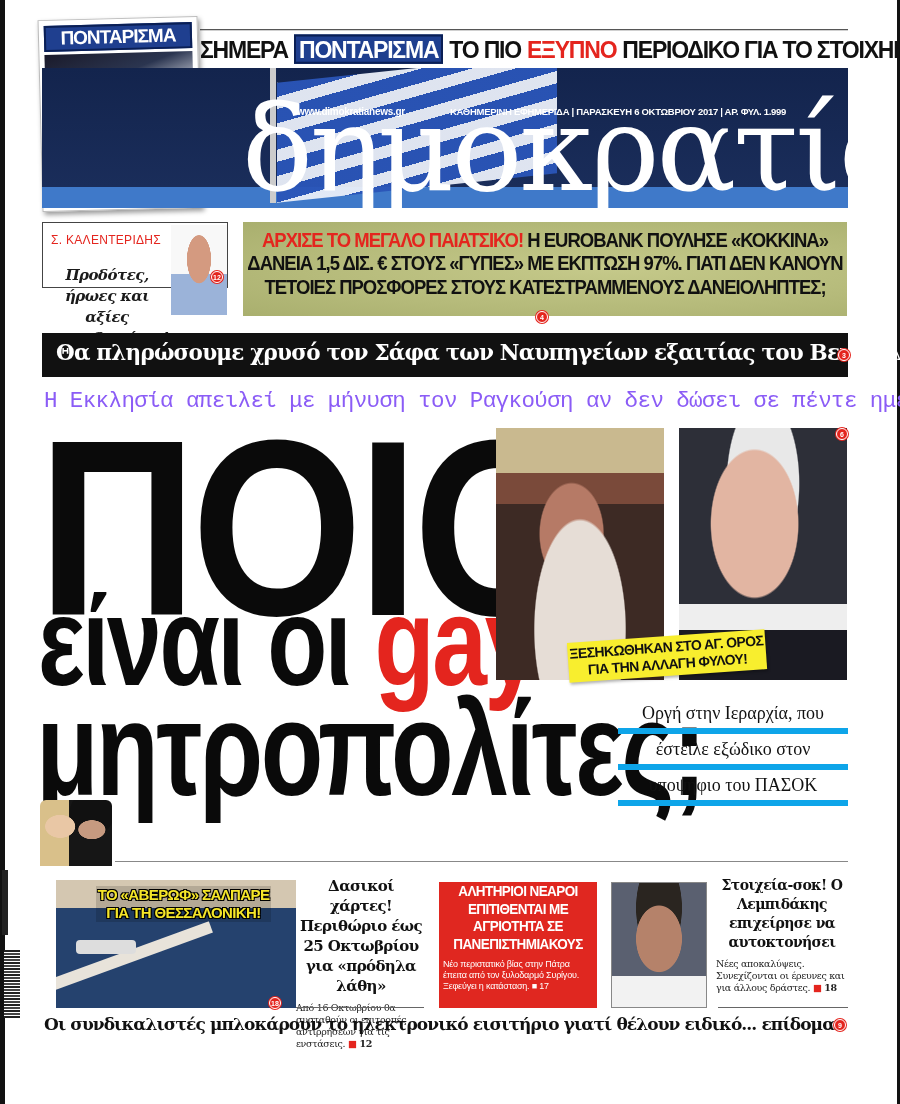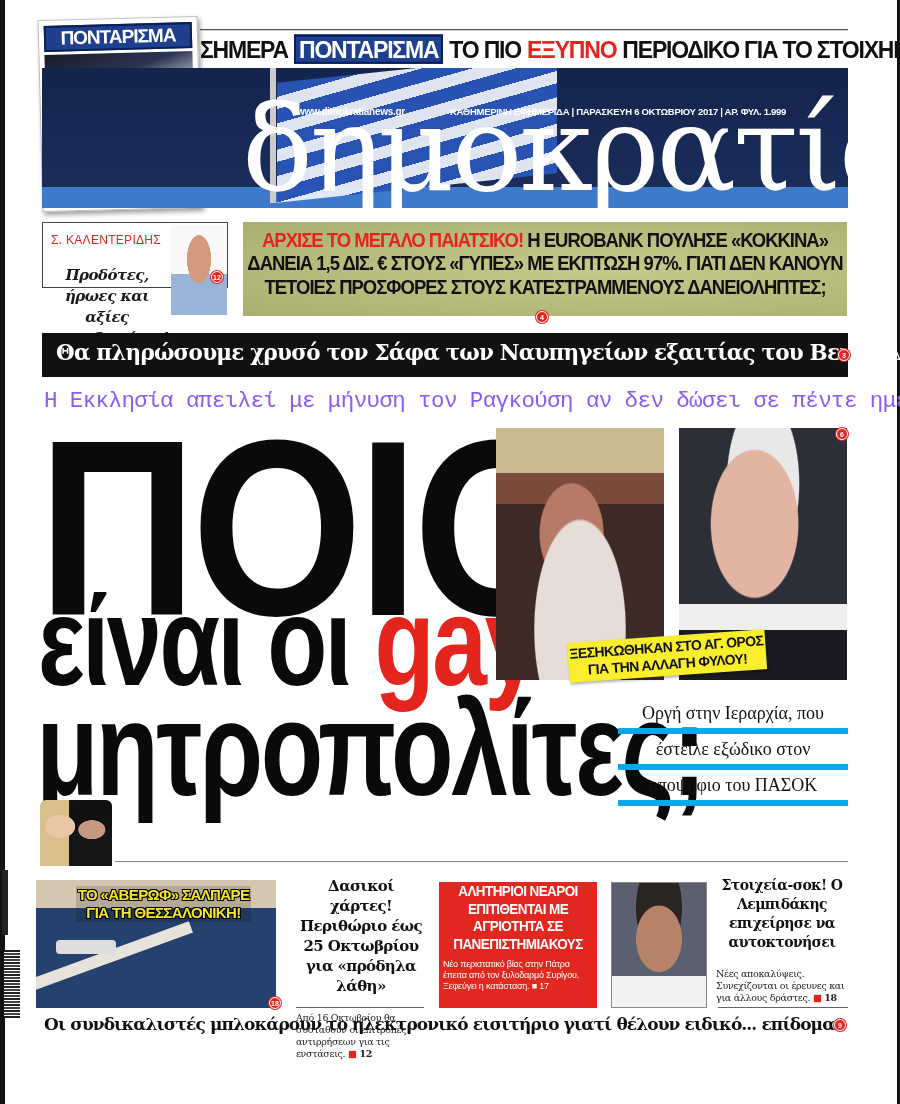--- a/index.html
+++ b/index.html
@@ -78,30 +78,30 @@
   
   .sub-photo { position: absolute; left: 40px; top: 800px; width: 72px; height: 66px; background:
       radial-gradient(ellipse at 28% 40%, #e9c7a5 0 20%, transparent 21%),
       radial-gradient(ellipse at 72% 45%, #c69a80 0 18%, transparent 19%),
       radial-gradient(ellipse at 72% 20%, #111 0 30%, transparent 31%),
       linear-gradient(90deg,#d9c08a 0 40%,#161616 40%); border-radius: 6px 6px 0 0; }
   .sub-text { position: absolute; left: 115px; top: 803px; width: 740px; font-family: "Liberation Serif", serif; font-size: 17px; line-height: 25px; letter-spacing: -0.8px; color: #1a2a70; white-space: nowrap; }
   .sub-rule { position: absolute; left: 115px; top: 861px; width: 733px; height: 1px; background: #888; }
 
   
-  .averof { position: absolute; left: 36px; top: 880px; width: 240px; height: 128px; background: linear-gradient(180deg,#d4c7b1 0 22%,#25426e 22% 100%); overflow: hidden; padding-left: 8px; }
+  .averof { position: absolute; left: 56px; top: 880px; width: 240px; height: 128px; background: linear-gradient(180deg,#d4c7b1 0 22%,#25426e 22% 100%); overflow: hidden; padding-left: 8px; }
   .averof-pier { position: absolute; left: -10px; top: 70px; width: 170px; height: 12px; background: #e8e3da; transform: rotate(-20deg); }
   .averof-ship { position: absolute; left: 20px; top: 60px; width: 60px; height: 14px; background: #ddd; border-radius: 4px; }
   .averof-caption { position: absolute; left: 40px; top: 6px; width: 175px; text-align: center; background: rgba(0,0,0,.15); color: #f5e629; font-weight: 900; font-size: 15px; line-height: 18px; letter-spacing: -0.6px; text-shadow: 1px 1px 0 #000, -1px -1px 0 #000, 1px -1px 0 #000, -1px 1px 0 #000; }
   .averof-badge { position: absolute; left: 269px; top: 997px; }
 
   .story1 { position: absolute; left: 296px; top: 876px; width: 130px; }
   .story-head { font-family: "DejaVu Serif", serif; font-weight: 700; font-size: 14px; line-height: 19px; text-align: center; letter-spacing: -0.6px; color: #111; }
   .story1 .story-head { font-size: 15px; line-height: 20px; }
-  .story-body { margin-top: 16px; font-size: 9.5px; line-height: 12px; color: #222; font-family: "DejaVu Serif", serif; letter-spacing: -0.3px; }
+  .story-body { margin-top: 6px; font-size: 9.5px; line-height: 12px; color: #222; font-family: "DejaVu Serif", serif; letter-spacing: -0.3px; }
   .story-body .sq { color: #e4251e; }
   .story-body .pg { font-weight: 700; }
   .story-rule { position: absolute; height: 1px; background: #666; }
 
   .red-box { position: absolute; left: 439px; top: 882px; width: 158px; height: 126px; background: #e02720; padding: 4px 4px; }
   .red-head { color: #fff; font-weight: 900; font-size: 13.5px; line-height: 16px; text-align: center; letter-spacing: -0.6px; transform: scaleY(1.1); }
   .red-body { color: #fff; font-size: 9px; line-height: 11px; margin-top: 9px; letter-spacing: -0.2px; }
 
   .lempi-photo { position: absolute; left: 611px; top: 882px; width: 96px; height: 126px; border: 1px solid #888; background:
       radial-gradient(ellipse at 50% 45%, #b5826a 0 34%, transparent 35%),

